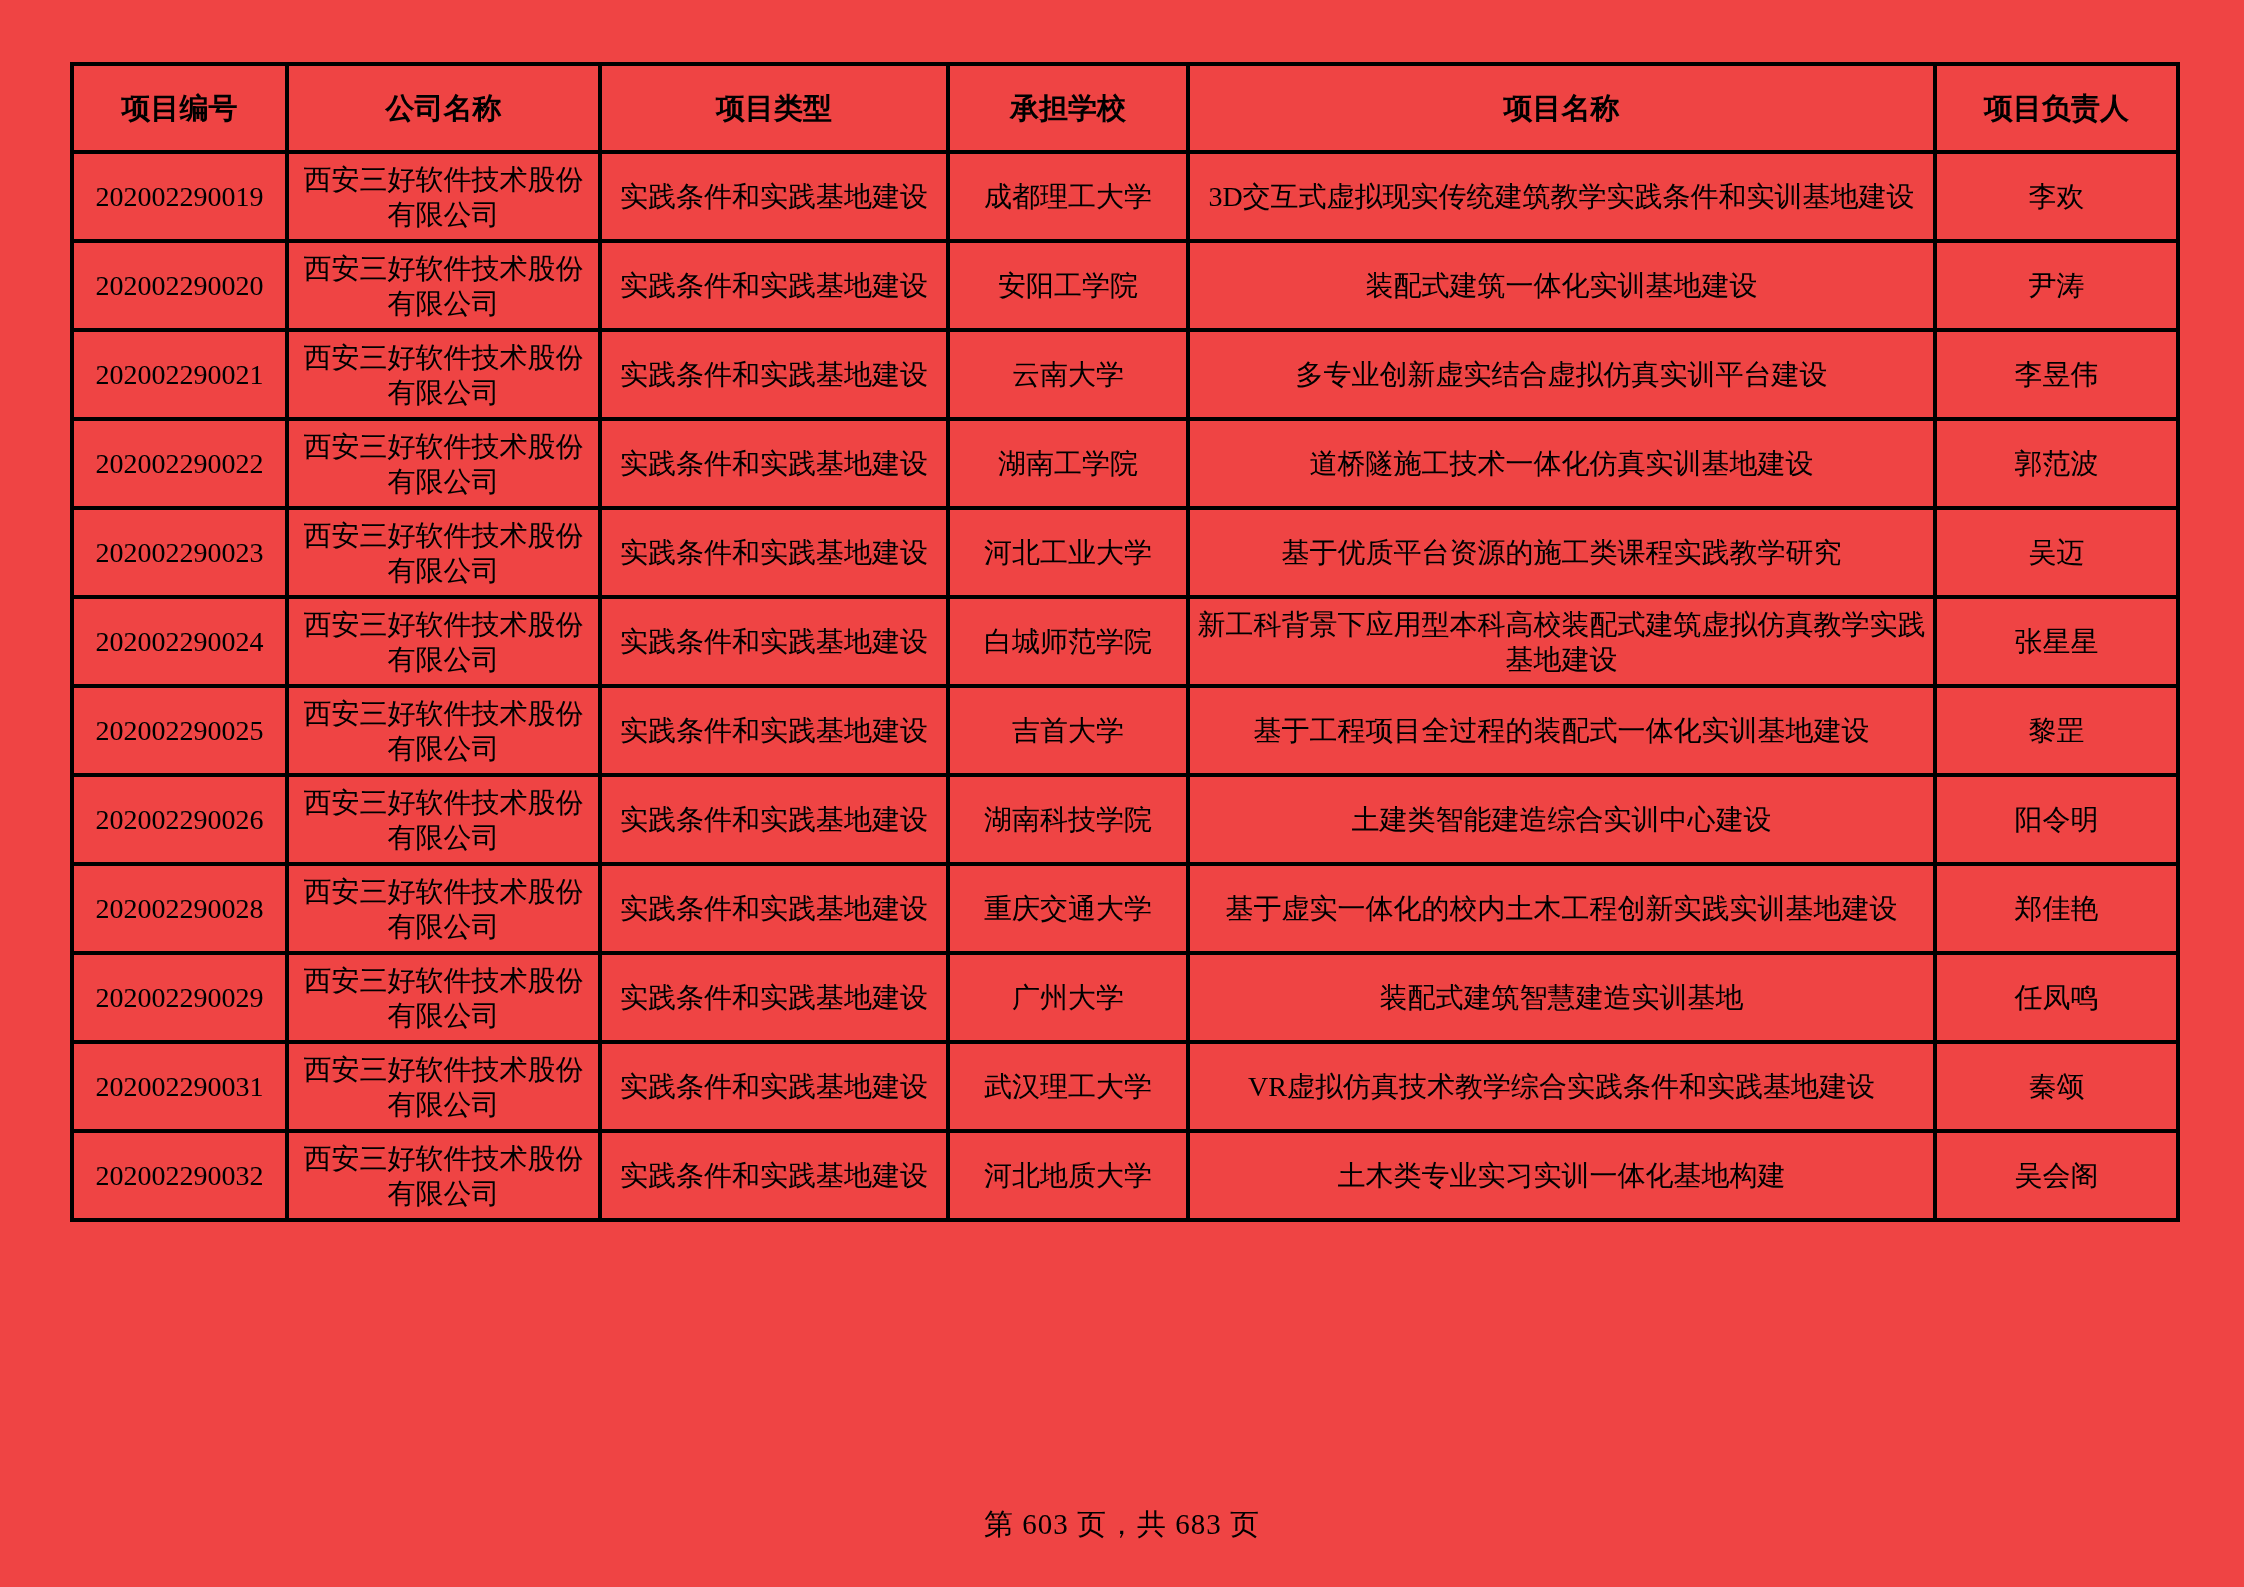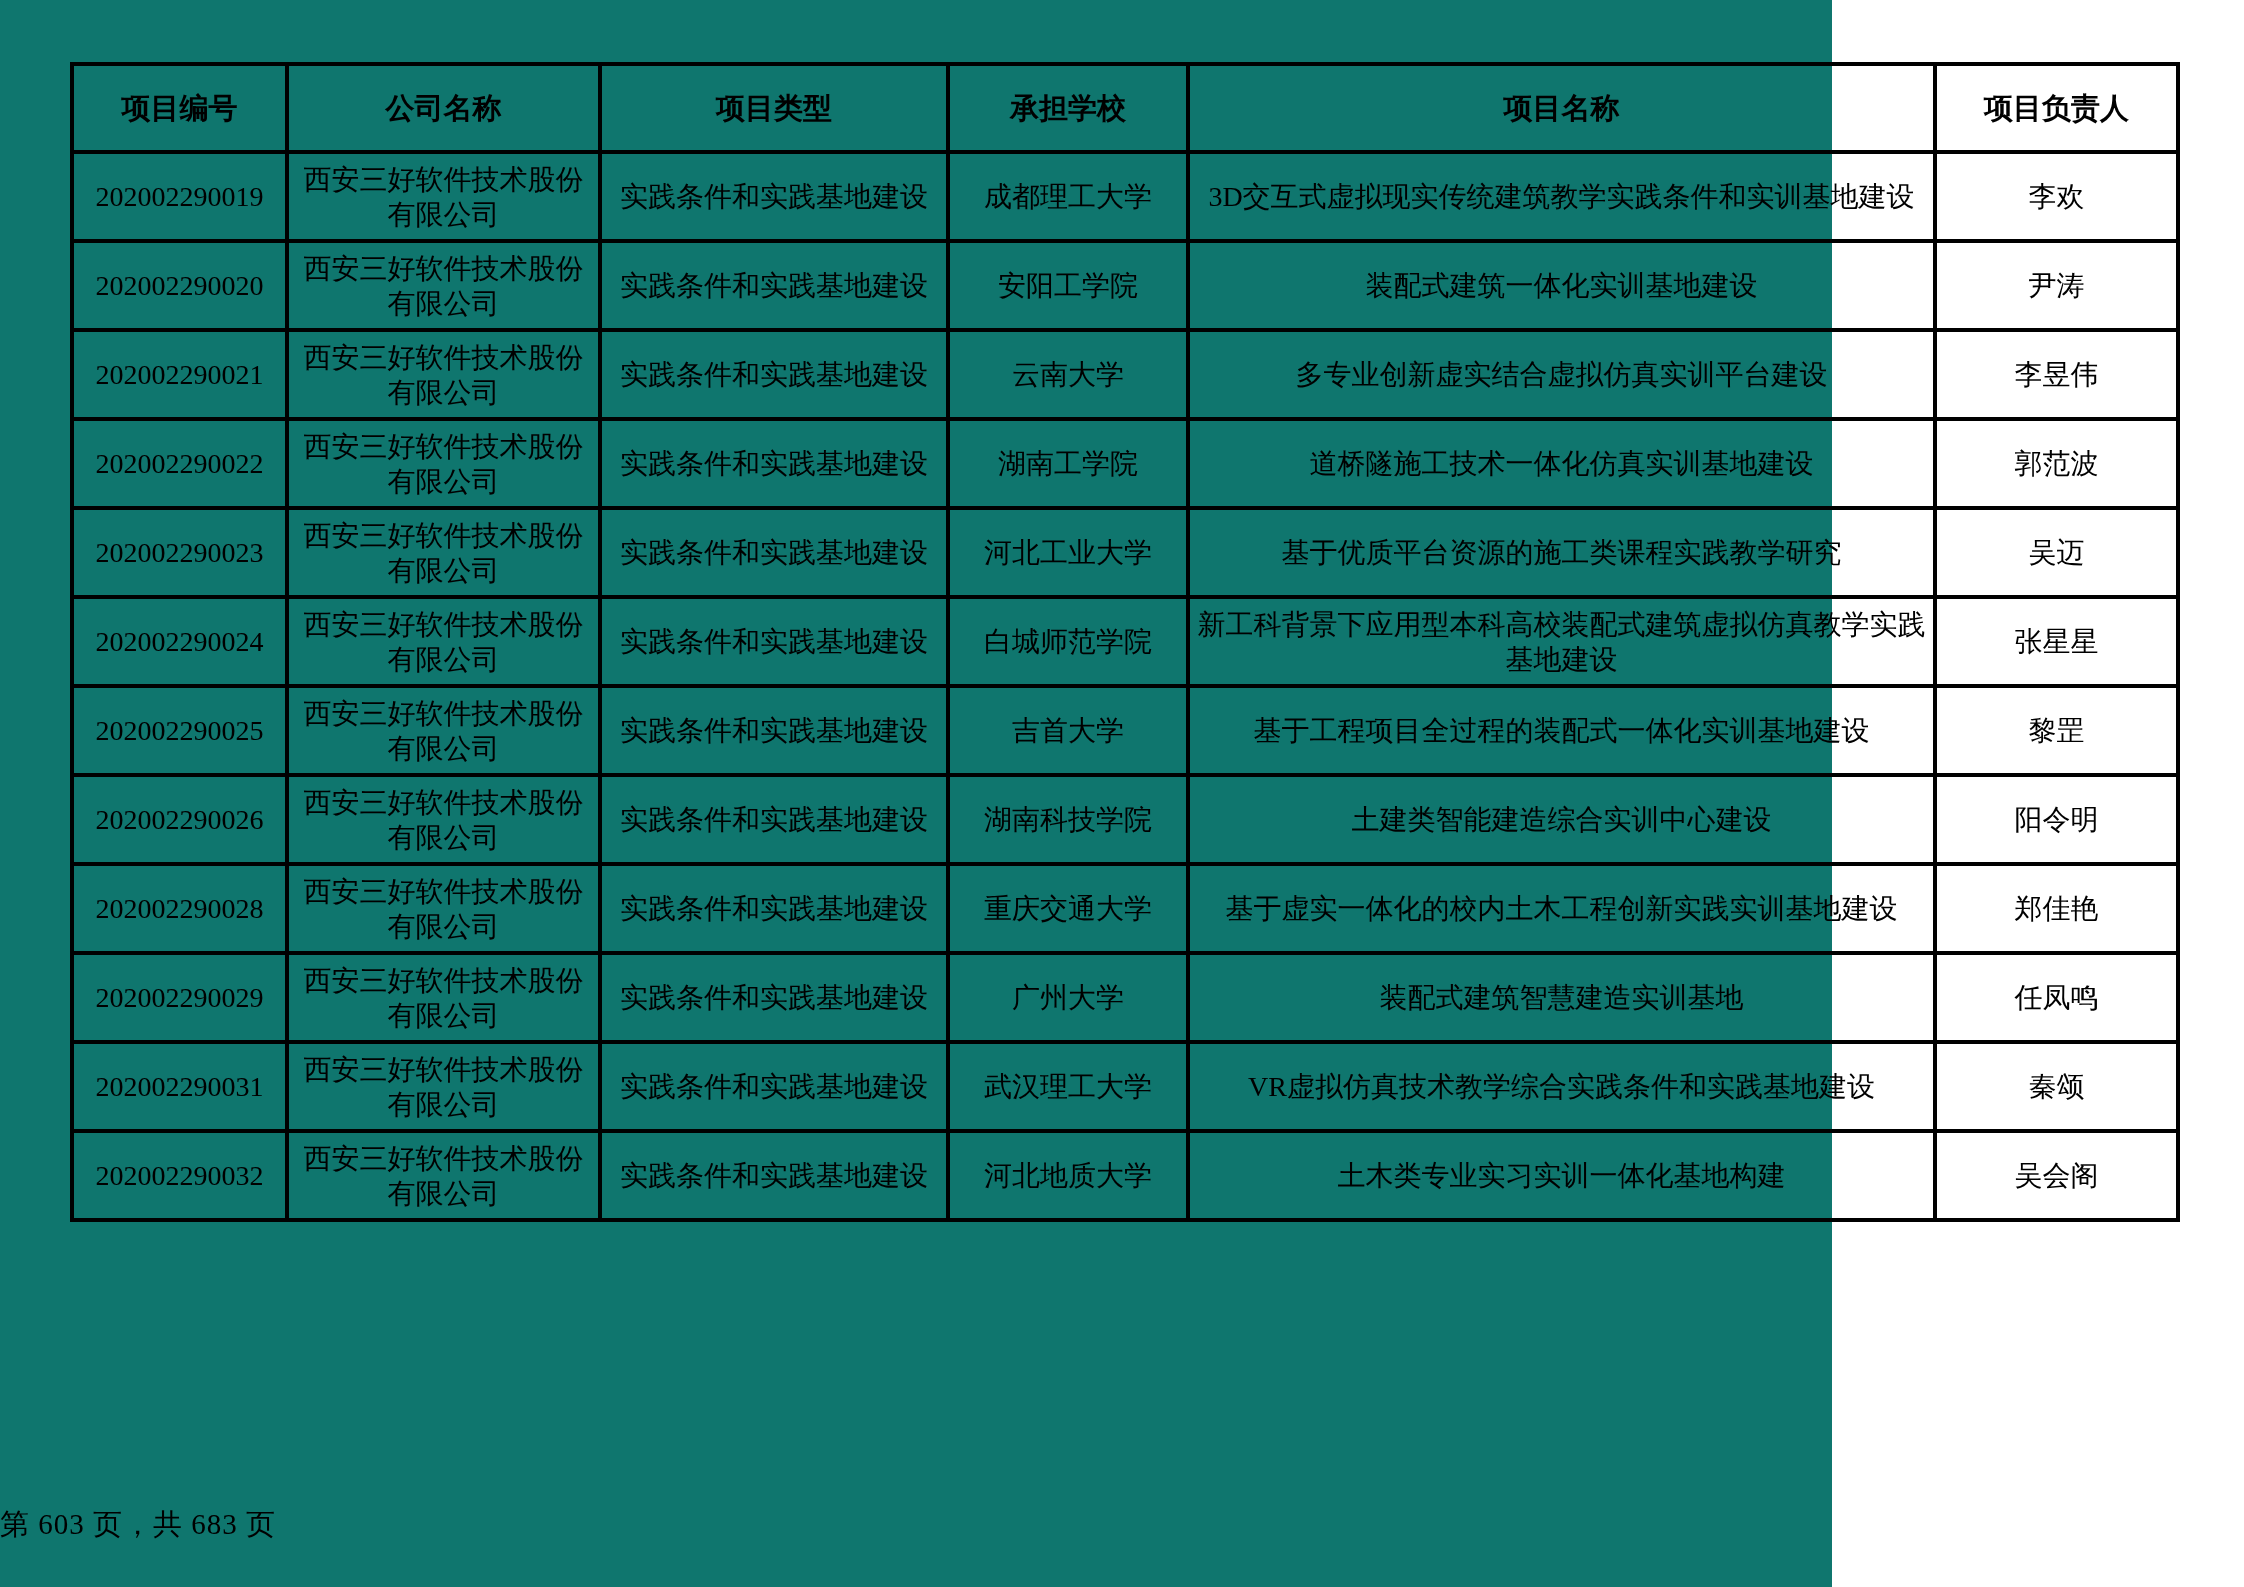--- a/index.html
+++ b/index.html
@@ -8,23 +8,23 @@
     background: #ffffff;
     width: 2244px;
     height: 1587px;
     position: relative;
     font-family: "Liberation Serif", "DejaVu Serif", serif;
     color: #000000;
   }
   .page {
     position: absolute;
     left: 0; top: 0;
-    width: 1832px;
+    width: 2244px;
     height: 1587px;
-    background: #0f766e;
+    background: #ef4444;
   }
   table.projects {
     position: absolute;
     left: 70px;
     top: 62px;
     border-collapse: collapse;
     table-layout: fixed;
     width: 2106px;
   }
   table.projects th,
@@ -50,21 +50,21 @@
   col.c-comp   { width: 313px; }
   col.c-type   { width: 348px; }
   col.c-school { width: 240px; }
   col.c-name   { width: 747px; }
   col.c-leader { width: 243px; }
   .footer {
     position: absolute;
     left: 0;
     top: 1505px;
     width: 2244px;
-    text-align: left;
+    text-align: center;
     font-size: 29px;
     letter-spacing: 1px;
   }
 </style>
 </head>
 <body>
 
 <div class="page">
 
   <table class="projects">

